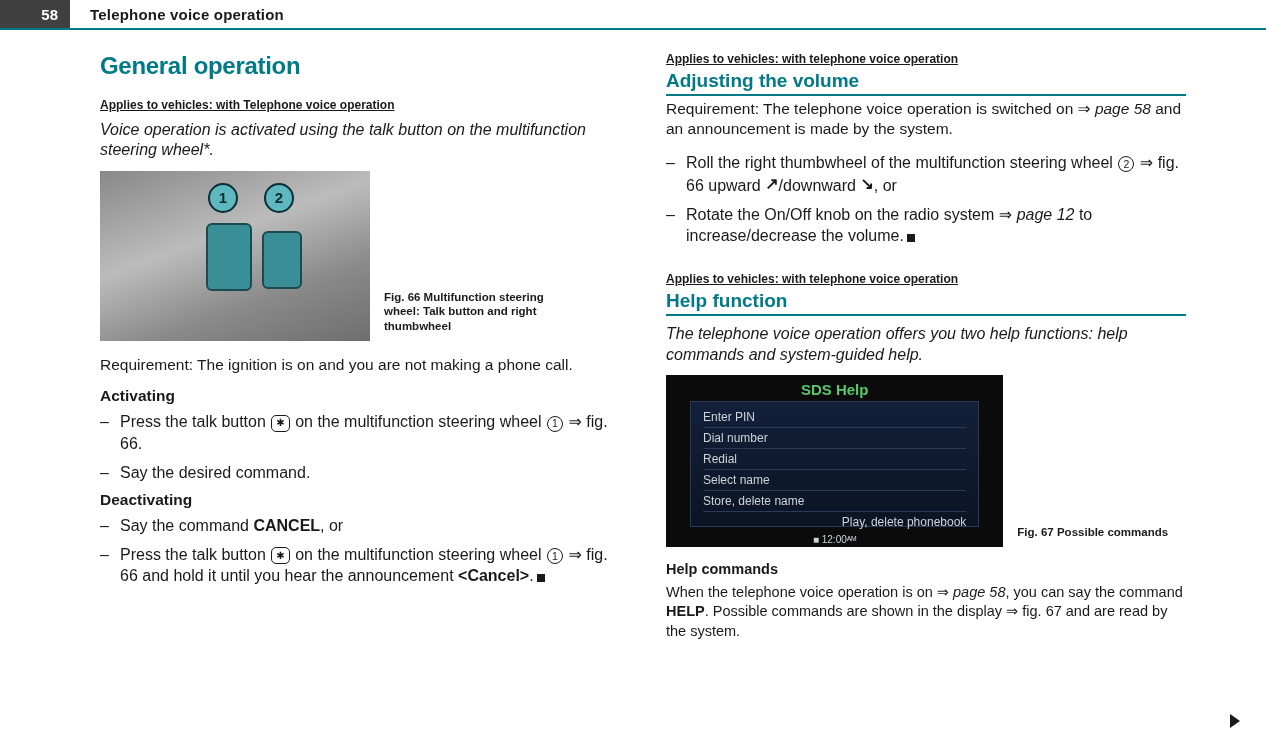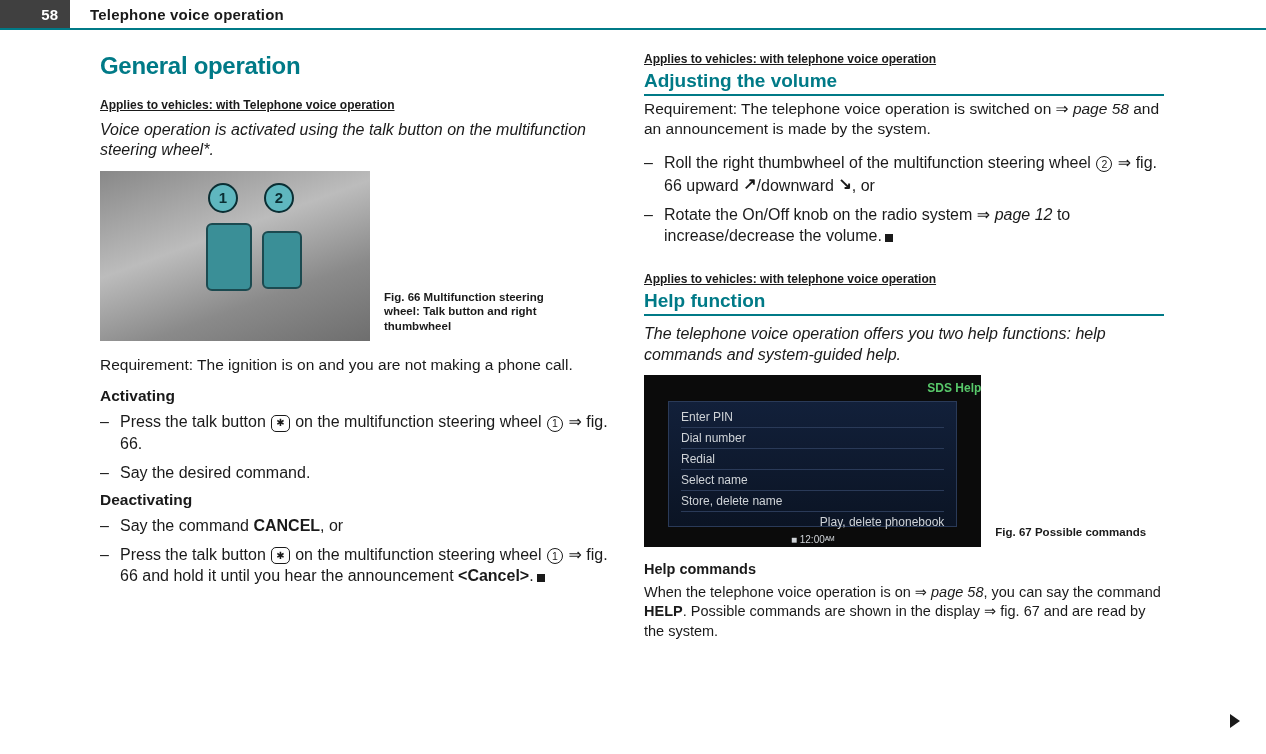--- a/index.html
+++ b/index.html
@@ -34,21 +34,21 @@
   }
   .page-title {
     font-weight: bold;
     font-size: 15px;
     margin-left: 20px;
     letter-spacing: 0.2px;
   }
   .content-cols {
     display: flex;
     padding: 22px 0 0 100px;
-    gap: 24px;
+    gap: 46px;
   }
   .col {
     width: 520px;
   }
   .h1-teal {
     color: #007a87;
     font-weight: bold;
     font-size: 24px;
     margin: 0 0 18px 0;
     letter-spacing: -0.3px;
@@ -176,23 +176,23 @@
     background: #0b0b0b;
     position: relative;
     color: #b9b9b9;
     font-family: Arial;
   }
   .sds-title {
     position: absolute;
     top: 6px;
     left: 0;
     right: 0;
-    text-align: right;
+    text-align: center;
     color: #58c86a;
-    font-size: 12px;
+    font-size: 15px;
     font-weight: bold;
   }
   .sds-menu {
     position: absolute;
     top: 26px;
     left: 24px;
     right: 24px;
     bottom: 20px;
     border: 1px solid #2a3a58;
     background: linear-gradient(#12203a,#0b1424);

